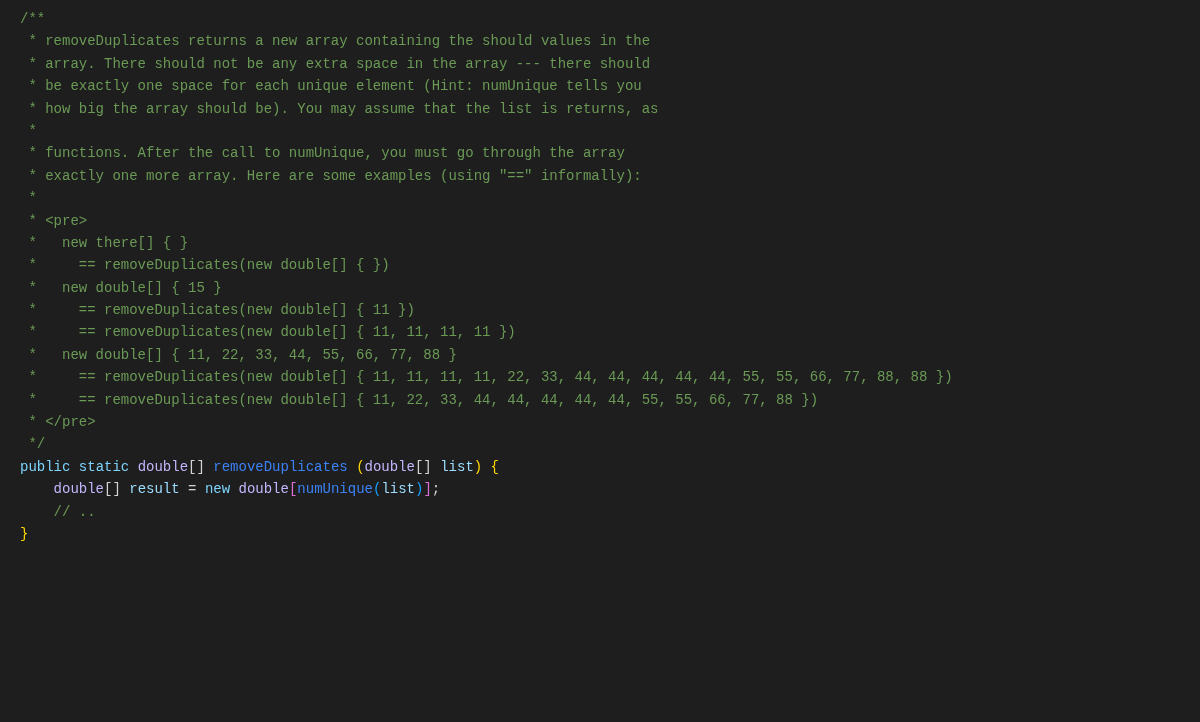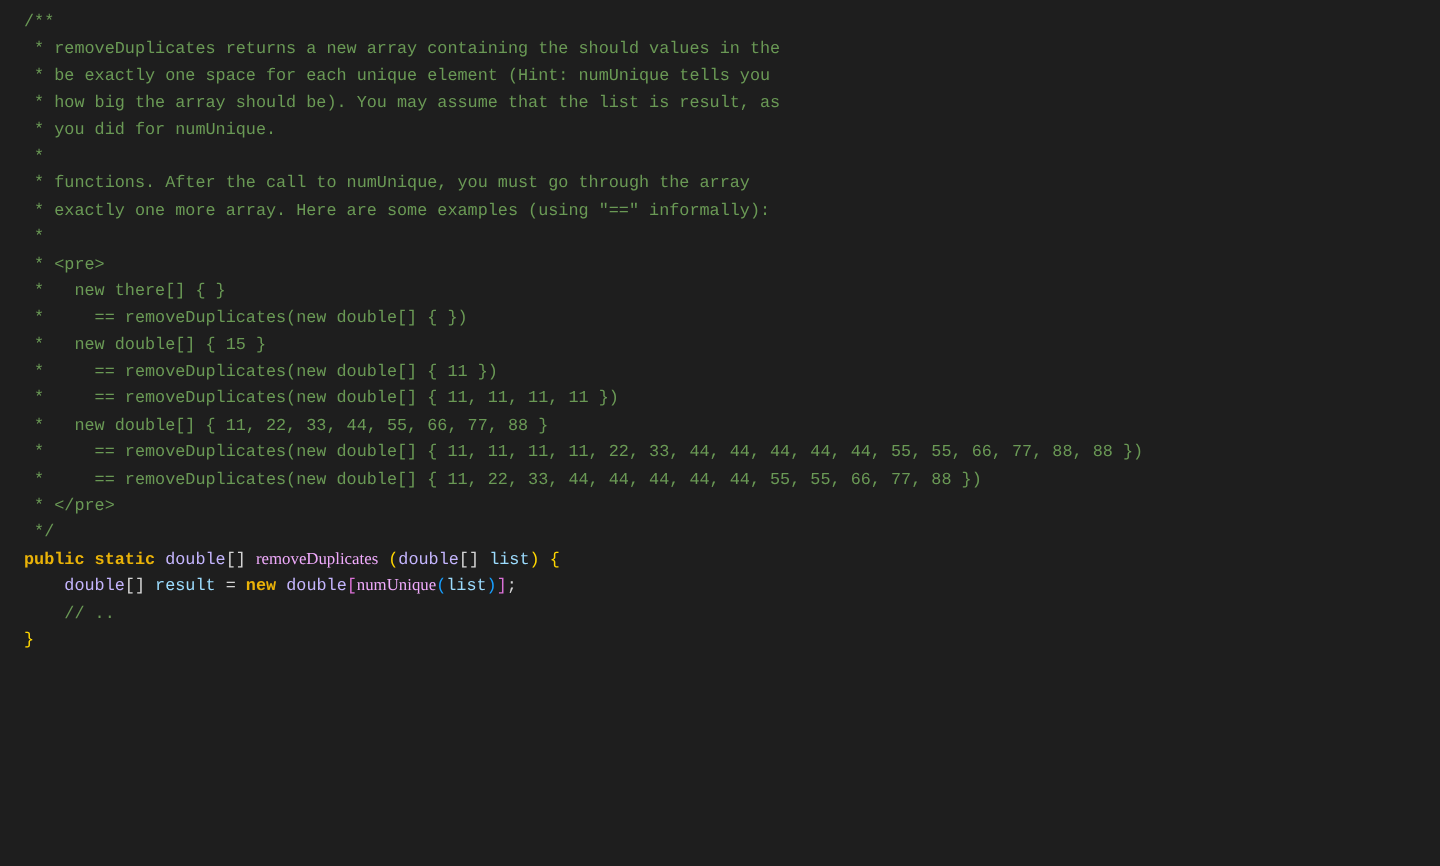--- a/index.html
+++ b/index.html
@@ -25,29 +25,27 @@
       white-space: pre;
       height: 22.4px;
     }
     .comment {
       color: #6a9955;
     }
     .javadoc {
       color: #6a9955;
     }
     .keyword {
-      color: #eab308;
-      font-weight: bold;
+      color: #7dd3fc;
     }
     .type {
       color: #c4b5fd;
     }
     .method-name {
-      color: #f0abfc;
-      font-family: Liberation Serif, serif;
+      color: #3b82f6;
     }
     .variable {
       color: #9cdcfe;
     }
     .bracket {
       color: #d4d4d4;
     }
     .punctuation {
       color: #d4d4d4;
     }
@@ -68,23 +66,23 @@
       color: #179fff;
     }
   </style>
 </head>
 <body>
 
 <div class="code-container">
   <div id="code-lines">
       <div class="line"><span class="javadoc">/**</span></div>
       <div class="line"><span class="javadoc"> * removeDuplicates returns a new array containing the should values in the</span></div>
+      <div class="line"><span class="javadoc"> * array. There should not be any extra space in the array --- there should</span></div>
       <div class="line"><span class="javadoc"> * be exactly one space for each unique element (Hint: numUnique tells you</span></div>
-      <div class="line"><span class="javadoc"> * how big the array should be). You may assume that the list is result, as</span></div>
-      <div class="line"><span class="javadoc"> * you did for numUnique.</span></div>
+      <div class="line"><span class="javadoc"> * how big the array should be). You may assume that the list is returns, as</span></div>
       <div class="line"><span class="javadoc"> *</span></div>
       <div class="line"><span class="javadoc"> * functions. After the call to numUnique, you must go through the array</span></div>
       <div class="line"><span class="javadoc"> * exactly one more array. Here are some examples (using "==" informally):</span></div>
       <div class="line"><span class="javadoc"> *</span></div>
       <div class="line"><span class="javadoc"> * &lt;pre&gt;</span></div>
       <div class="line"><span class="javadoc"> *   new there[] { }</span></div>
       <div class="line"><span class="javadoc"> *     == removeDuplicates(new double[] { })</span></div>
       <div class="line"><span class="javadoc"> *   new double[] { 15 }</span></div>
       <div class="line"><span class="javadoc"> *     == removeDuplicates(new double[] { 11 })</span></div>
       <div class="line"><span class="javadoc"> *     == removeDuplicates(new double[] { 11, 11, 11, 11 })</span></div>

